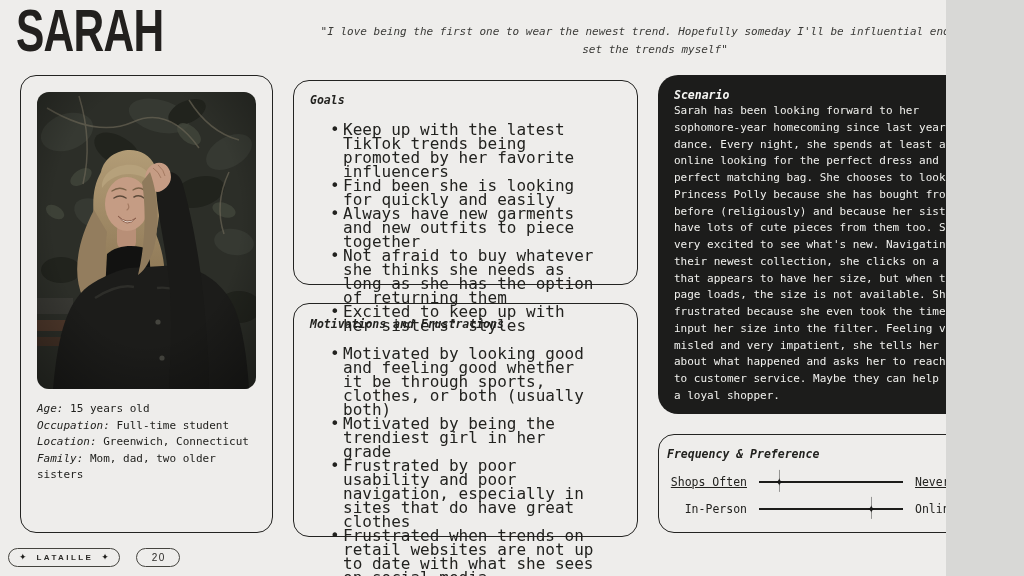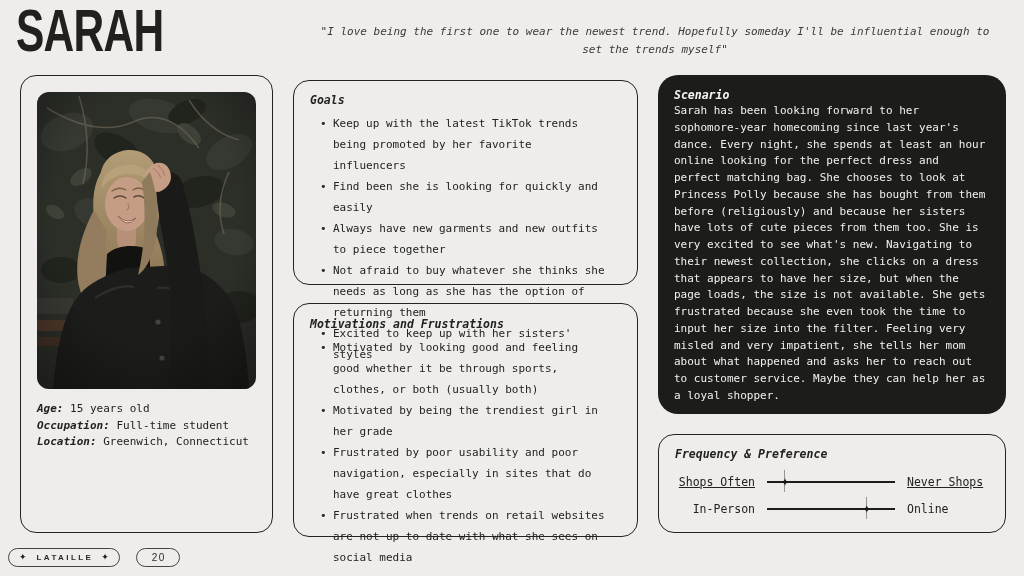--- a/index.html
+++ b/index.html
@@ -1,17 +1,17 @@
 <!DOCTYPE html>
 <html><head>
 <meta charset="utf-8">
 <style>
   html,body{margin:0;padding:0;background:#d8d8d6;}
   .stage{
-    position:relative;width:1024px;height:576px;background:#eeedeb;
+    position:relative;width:946px;height:576px;background:#eeedeb;
     font-family:"DejaVu Sans Mono",monospace;color:#22221f;overflow:hidden;
   }
   
   .page-title{
     position:absolute;left:16px;top:2px;
     font-family:"Liberation Sans",sans-serif;font-weight:bold;font-size:59px;
     letter-spacing:-1px;color:#22201e;
     transform:scaleX(0.72) scaleY(1.0);transform-origin:left top;
     line-height:1.0;
   }
@@ -23,36 +23,36 @@
   .card{
     position:absolute;border:1.4px solid #232321;border-radius:16px;
     box-sizing:border-box;background:transparent;
   }
   .card-title{font-size:11.5px;font-weight:bold;font-style:italic;margin:0 0 3px 0;}
   
   .profile-card{left:20px;top:75px;width:253px;height:458px;padding:16px;}
   .photo-frame{width:219px;height:297px;border-radius:12px;overflow:hidden;display:block;}
   .photo-frame svg{display:block;}
   .details{margin-top:12px;font-size:11px;line-height:16.5px;}
-  .flabel{font-weight:bold;font-style:italic;text-align:center;}
+  .flabel{font-weight:normal;font-style:italic;text-align:center;}
   
   .goals-card{left:293px;top:80px;width:345px;height:205px;padding:12px 24px 12px 16px;}
   .motivations-card{left:293px;top:303px;width:345px;height:234px;padding:13px 24px 13px 16px;}
-  ul.blist{margin:6px;padding:0;list-style:none;font-size:11px;line-height:21px;}
+  ul.blist{margin:16px;padding:0;list-style:none;font-size:16px;line-height:14px;}
   ul.blist li{position:relative;padding-left:17px;}
   ul.blist li::before{content:"\2022";position:absolute;left:4px;}
   
   .scenario-card{
     left:658px;top:75px;width:348px;height:339px;background:#1c1c1b;border:none;
     border-radius:20px;color:#f1f1ee;padding:13px 16px;box-sizing:border-box;position:absolute;
   }
   .scenario-card .card-title{color:#f7f7f4;margin-bottom:1px;}
   .scenario-body{font-size:11px;line-height:16.75px;}
   
-  .frequency-card{left:658px;top:434px;width:348px;height:99px;padding:12px 16px;}
+  .frequency-card{left:658px;top:434px;width:348px;height:99px;padding:12px 8px;}
   .srow{display:flex;align-items:center;font-size:11.5px;height:24px;margin-top:3px;}
   .srow:first-of-type{margin-top:9px;text-decoration:underline;}
   .slabel{white-space:nowrap;}
   .slabel.left{width:80px;text-align:right;}
   .slabel.right{width:82px;text-align:left;}
   .sline{flex:1;height:1.6px;background:#1c1c1a;margin:0 12px;position:relative;}
   .smark{
     position:absolute;top:50%;transform:translate(-50%,-54%);
     font-size:15px;line-height:1;color:#141413;
   }
@@ -162,20 +162,21 @@
         </g>
 
         <path d="M113 80 C 121 102 123 132 117 156 C 113 170 107 179 101 183 C 109 150 109 114 105 90 Z" fill="#8f7a5c"></path>
         <rect width="219" height="297" fill="url(#vig)"></rect>
       </svg>
     </span>
     <div class="details">
         <div><span class="flabel">Age:</span> 15 years old</div>
         <div><span class="flabel">Occupation:</span> Full-time student</div>
         <div><span class="flabel">Location:</span> Greenwich, Connecticut</div>
+        <div><span class="flabel">Family:</span> Mom, dad, two older sisters</div>
       </div>
   </div>
 
   <div class="card goals-card">
     <div class="card-title">Goals</div>
     <ul class="blist">
         <li>Keep up with the latest TikTok trends being promoted by her favorite influencers</li>
         <li>Find been she is looking for quickly and easily</li>
         <li>Always have new garments and new outfits to piece together</li>
         <li>Not afraid to buy whatever she thinks she needs as long as she has the option of returning them</li>

